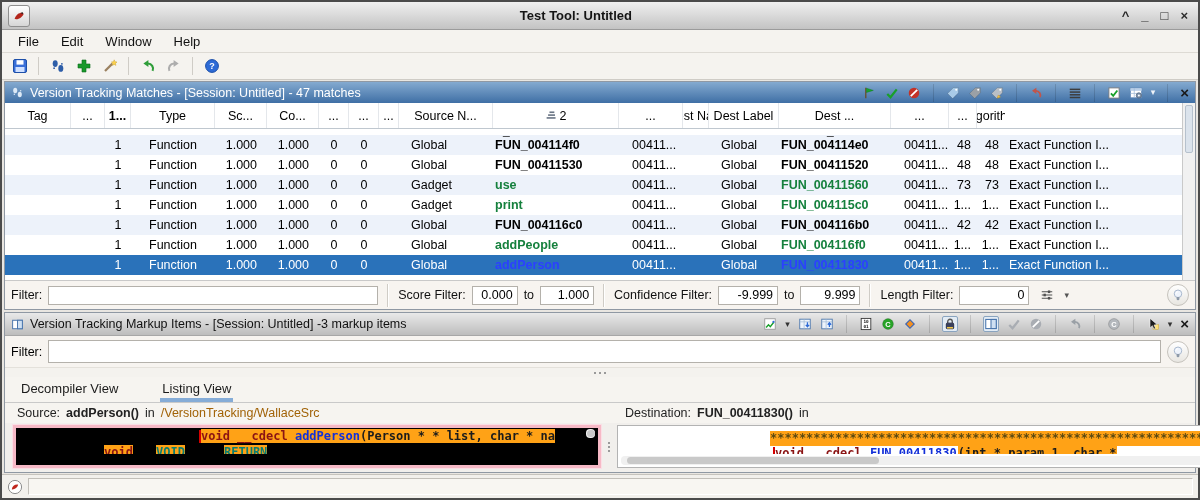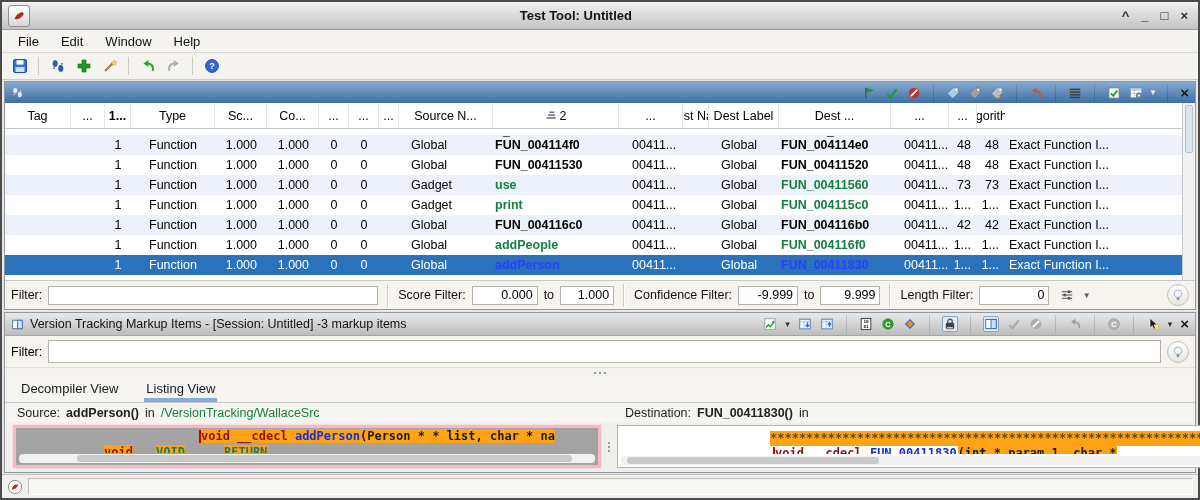--- a/index.html
+++ b/index.html
@@ -76,33 +76,33 @@
   .num{text-align:right;}
   .vsep{width:0;height:23px;border-left:1px solid #cfccc6;border-right:1px solid #ffffff;margin:0 3px;}
   .bulbbtn{width:22px;height:22px;border:1px solid #c6c3bd;border-radius:11px;
     background:linear-gradient(#ffffff,#e8e6e1);display:flex;align-items:center;justify-content:center;}
   
   .mfilter{height:32px;flex:0 0 32px;display:flex;align-items:center;gap:6px;padding:0 6px;
     background:#f7f4f0;font-size:12.5px;border-bottom:1px solid #e4e1db;}
   .mfilter .finput{flex:1;height:23px;}
   .dots{height:9px;flex:0 0 9px;display:flex;align-items:center;justify-content:center;gap:3px;background:#f4f2ee;}
   .dots i{width:2px;height:2px;background:#9a9a9a;display:block;}
-  .tabs{height:26px;flex:0 0 26px;display:flex;align-items:flex-end;gap:24px;padding:0 14px;
+  .tabs{height:26px;flex:0 0 26px;display:flex;align-items:flex-end;gap:40px;padding:0 14px;
     border-bottom:1px solid #c9c9c9;background:#f6f4f0;font-size:13px;color:#1a1a1a;}
   .tab{padding:4px 2px 6px;}
   .tab.active{padding-bottom:2px;border-bottom:4px solid #85acd7;}
   .srcdest{height:20px;flex:0 0 20px;display:flex;align-items:center;background:#f6f4f0;font-size:12.5px;color:#222;}
   .sd-half{display:flex;align-items:center;gap:6px;padding-left:12px;}
   .sd-half.left{width:608px;flex:0 0 608px;}
   .sd-name{font-weight:bold;}
-  .sd-path{color:#15803d;}
+  .sd-path{color:#a16207;}
   
   .listings{flex:1;display:flex;align-items:stretch;padding:2px 6px 4px 8px;background:#f1efec;min-height:0;}
   .srcpane{width:588px;flex:0 0 588px;border:3px solid #f6b9c6;outline:1px solid #fbdee5;
-    background:#a3a3a3;display:flex;flex-direction:column;min-height:0;justify-content:flex-end;}
+    background:#000000;display:flex;flex-direction:row;min-height:0;justify-content:flex-end;}
   .splitv{flex:0 0 16px;display:flex;flex-direction:column;align-items:center;justify-content:center;gap:2px;}
   .splitv i{width:2px;height:2px;background:#9a9a9a;display:block;}
   .dstpane{flex:1;border:1px solid #b3b3b3;background:#fff;display:flex;flex-direction:column;min-height:0;}
   .code{font-family:"DejaVu Sans Mono",monospace;font-size:12px;font-weight:bold;line-height:15px;white-space:nowrap;}
   .codearea{flex:1;overflow:hidden;position:relative;}
   .hl{background:#ffa216;}
   .kw{color:#8b1414;}
   .fn{color:#1330d8;}
   .pl{color:#1c1c1c;}
   .tealc{color:#0a7f72;}
@@ -332,20 +332,21 @@
           <use href="#sym-help"></use>
         </svg>
       </span>
   </div>
 
   <div class="panel matches">
     <div class="phead blue">
       <svg class="ic12" style="color:#dce9f6">
           <use href="#sym-foot"></use>
         </svg>
+      <span>Version Tracking Matches - [Session: Untitled] - 47 matches</span>
       <span class="ph-icons">
         <span>
             <svg class="ic14">
               <use href="#sym-flag"></use>
             </svg>
           </span>
         <span>
             <svg class="ic14" style="color:#18a02a">
               <use href="#sym-check"></use>
             </svg>
@@ -579,21 +580,21 @@
       <div class="vscroll">
           <div class="vthumb"></div>
         </div>
     </div>
 
     <div class="filterbar">
       <span>Filter:</span>
       <input class="finput" style="width: 330px;" value="">
       <span class="vsep"></span>
       <span>Score Filter:</span>
-      <input class="finput num" style="width: 66px;" value="0.000">
+      <input class="finput num" style="width: 46px;" value="0.000">
       <span>to</span>
       <input class="finput num" style="width: 54px;" value="1.000">
       <span class="vsep"></span>
       <span>Confidence Filter:</span>
       <input class="finput num" style="width: 60px;" value="-9.999">
       <span>to</span>
       <input class="finput num" style="width: 60px;" value="9.999">
       <span class="vsep"></span>
       <span>Length Filter:</span>
       <input class="finput num" style="width: 70px;" value="0">

